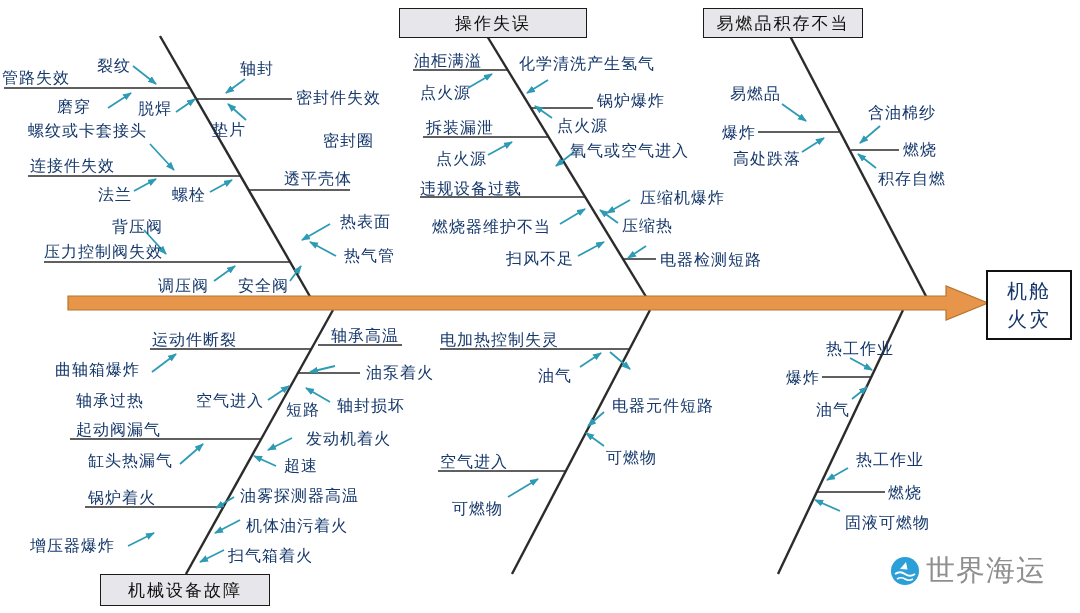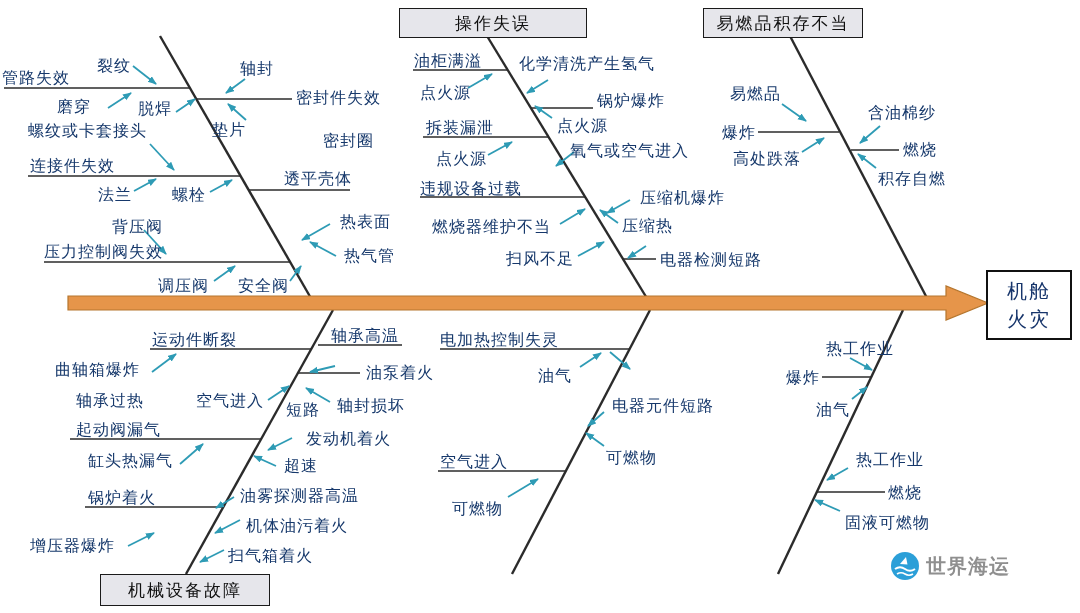--- a/index.html
+++ b/index.html
@@ -27,21 +27,21 @@
   }
   #cause-layer{position:absolute;left:0;top:0;width:100%;height:100%;z-index:3;pointer-events:none;}
   .cause{
     position:absolute;font-size:16px;letter-spacing:1px;line-height:1.1;
     color:#16386b;white-space:nowrap;
   }
   .watermark{
     position:absolute;z-index:5;left:890px;top:551px;
     display:flex;align-items:center;gap:6px;
   }
-  .wm-text{font-size:20px;color:#8f8f8f;letter-spacing:1px;font-weight:bold;}
+  .wm-text{font-size:29px;color:#8f8f8f;letter-spacing:1px;}
 </style>
 </head>
 <body>
 
 <div class="canvas">
 
   <svg id="geo-svg" width="1080" height="613" viewBox="0 0 1080 613">
     <defs>
       <marker id="ah" markerUnits="userSpaceOnUse" markerWidth="10" markerHeight="9" refX="8" refY="3.5" orient="auto">
         <path d="M0,0 L9,3.5 L0,7 Z" fill="#2E9BB5"></path>

